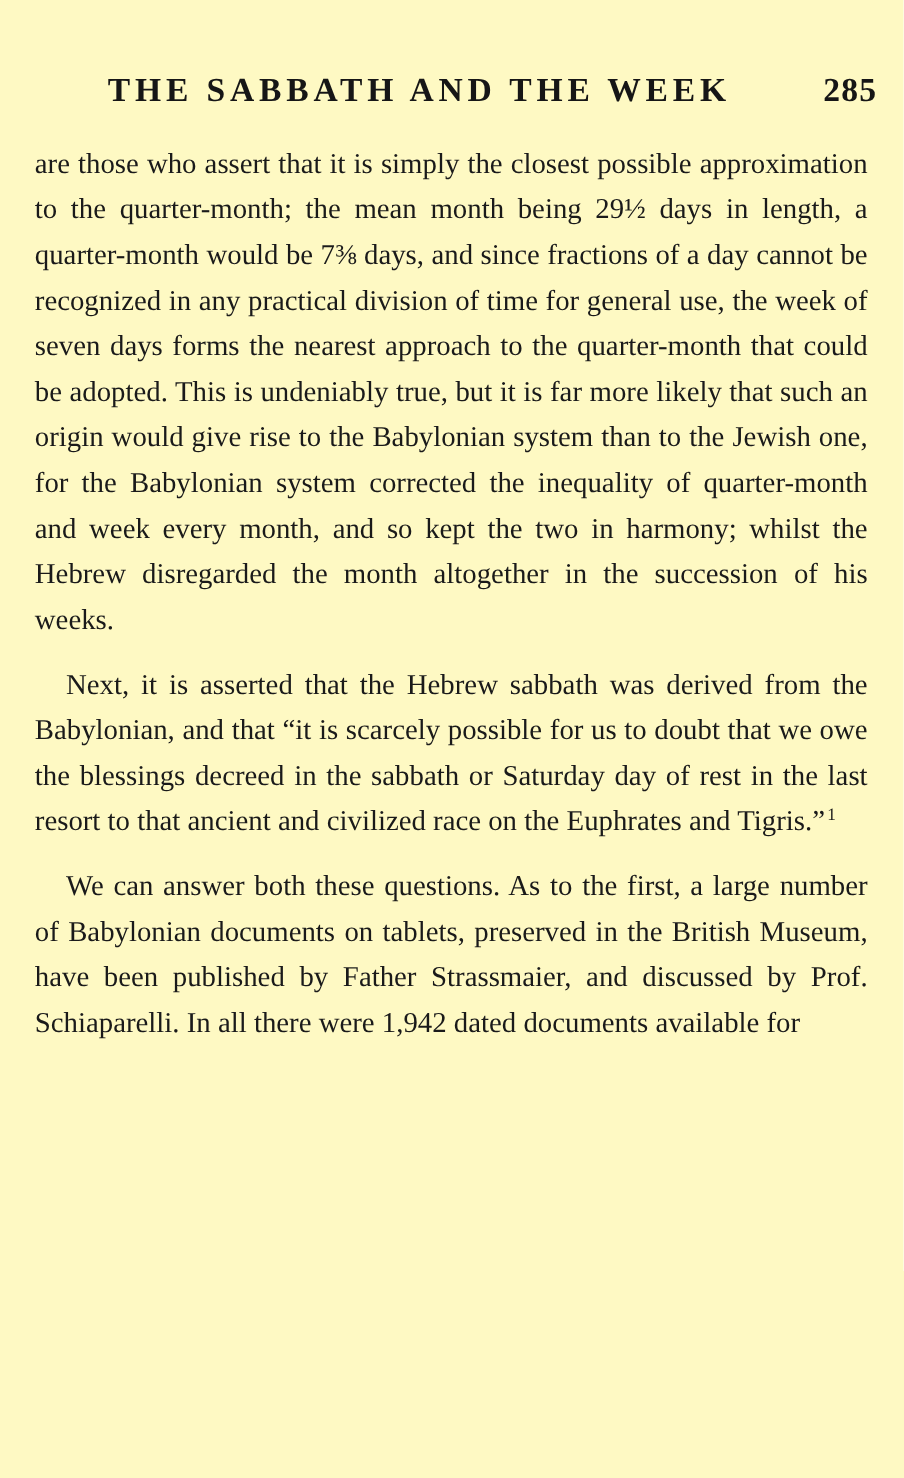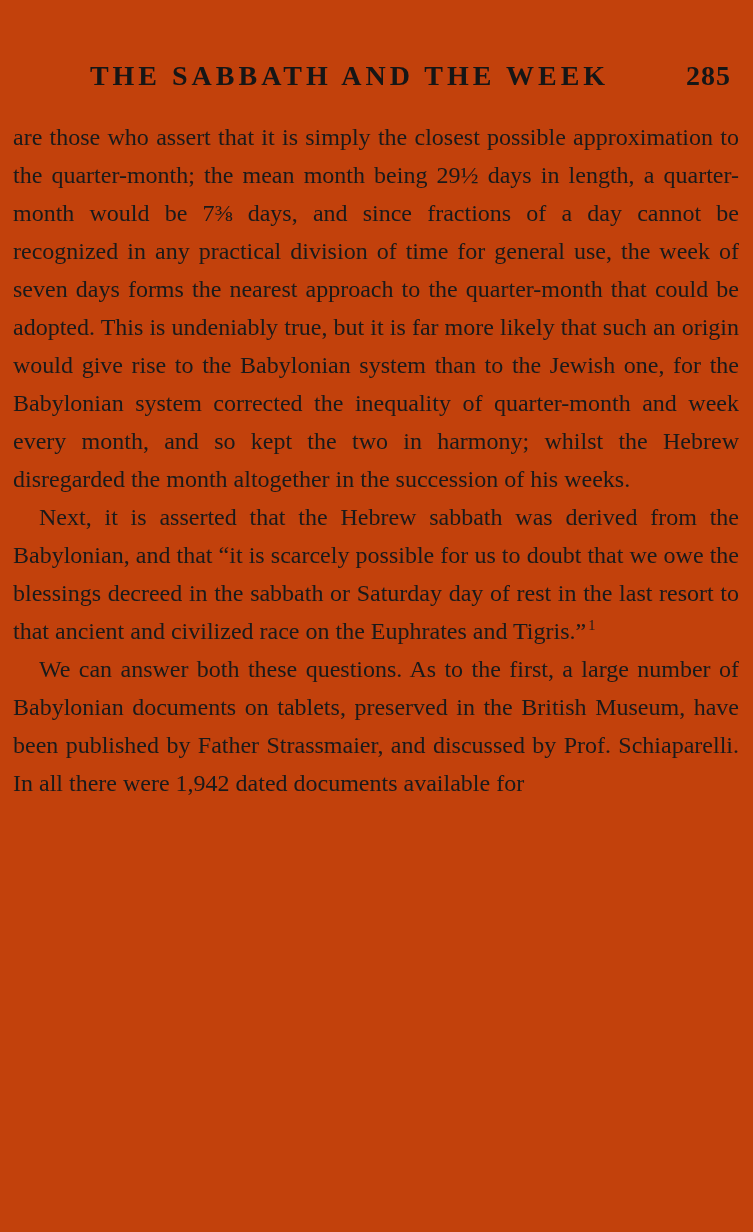--- a/index.html
+++ b/index.html
@@ -5,21 +5,21 @@
   html, body {
     margin: 0;
     padding: 0;
     background: #fcfcfa;
   }
   .page {
     position: relative;
     width: 753px;
     height: 1232px;
     box-sizing: border-box;
-    background: #c2410c;
+    background: #fef9c3;
     color: #1a1a1a;
     font-family: "Liberation Serif", "DejaVu Serif", serif;
     padding: 18px 14px 14px 13px;
     overflow: hidden;
   }
   .running-head {
     display: flex;
     align-items: baseline;
     font-size: 28px;
     margin: 2px 0 26px 0;
@@ -37,21 +37,21 @@
     letter-spacing: 1px;
     padding-right: 8px;
     margin-top: 40px;
   }
   .body-text {
     font-size: 24px;
     line-height: 38px;
     text-align: justify;
   }
   .para {
-    margin: 0;
+    margin: 16px;
     text-align: justify;
   }
   .para.indent {
     text-indent: 26px;
   }
   .fn-ref {
     font-size: 0.6em;
     line-height: 0;
     vertical-align: super;
     margin-left: 2px;

